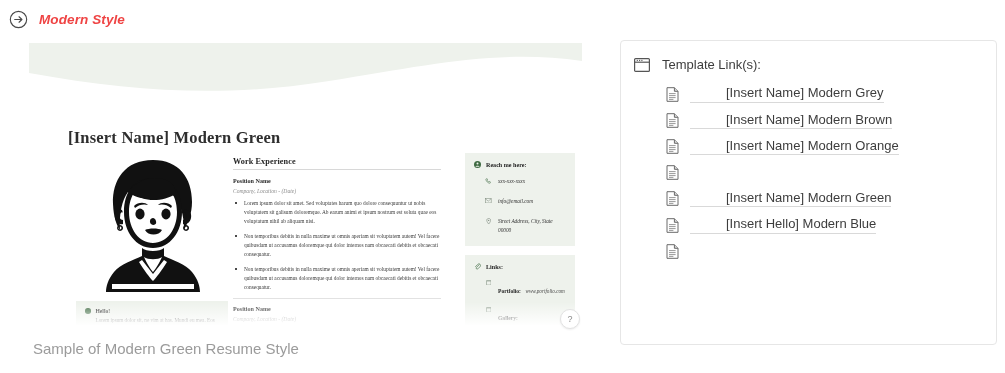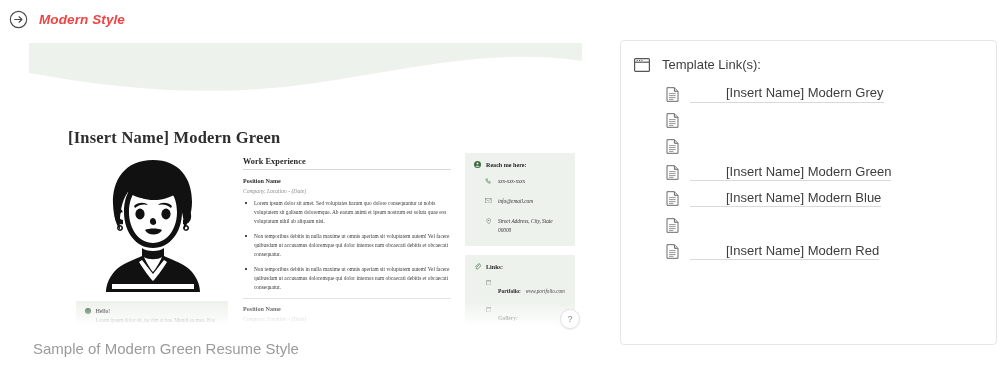--- a/index.html
+++ b/index.html
@@ -97,21 +97,21 @@
   }
   .hello-body {
     font-family: "Liberation Serif", serif;
     font-size: 5.2px; line-height: 1.65; color: #363636;
     padding-left: 10.5px;
   }
 
   
   .work-col {
     position: absolute;
-    left: 214px; top: 114px;
+    left: 204px; top: 114px;
     width: 208px;
   }
   .work-heading {
     font-family: "Liberation Serif", serif;
     font-weight: bold; font-size: 8.2px; color: #1f1f1f;
     padding-bottom: 3px;
     border-bottom: 0.7px solid #d8d8d8;
     letter-spacing: .1px;
   }
   .job { padding-top: 8px; }
@@ -460,22 +460,33 @@
     </div>
 
     <div class="tmpl-row">
       <span class="doc-ico">
         <svg viewBox="0 0 13 15" width="13" height="15">
           <path d="M1 0.7 H8.4 L12 4.3 V14.3 H1 Z" fill="#ffffff" stroke="#6a6a6a" stroke-width="1"></path>
           <path d="M8.4 0.7 V4.3 H12" fill="#d6d6d6" stroke="#6a6a6a" stroke-width="1"></path>
           <path d="M3 6.6 H9.6 M3 8.6 H9.6 M3 10.6 H9.6 M3 12.4 H7.4" stroke="#8c8c8c" stroke-width="0.9"></path>
         </svg>
       </span>
-    </div>
-
+      <span class="tmpl-link">[Insert Name] Modern Brown</span>
+    </div>
+
+    <div class="tmpl-row">
+      <span class="doc-ico">
+        <svg viewBox="0 0 13 15" width="13" height="15">
+          <path d="M1 0.7 H8.4 L12 4.3 V14.3 H1 Z" fill="#ffffff" stroke="#6a6a6a" stroke-width="1"></path>
+          <path d="M8.4 0.7 V4.3 H12" fill="#d6d6d6" stroke="#6a6a6a" stroke-width="1"></path>
+          <path d="M3 6.6 H9.6 M3 8.6 H9.6 M3 10.6 H9.6 M3 12.4 H7.4" stroke="#8c8c8c" stroke-width="0.9"></path>
+        </svg>
+      </span>
+      <span class="tmpl-link">[Insert Name] Modern Orange</span>
+    </div>
 
     <div class="tmpl-row">
       <span class="doc-ico">
         <svg viewBox="0 0 13 15" width="13" height="15">
           <path d="M1 0.7 H8.4 L12 4.3 V14.3 H1 Z" fill="#ffffff" stroke="#6a6a6a" stroke-width="1"></path>
           <path d="M8.4 0.7 V4.3 H12" fill="#d6d6d6" stroke="#6a6a6a" stroke-width="1"></path>
           <path d="M3 6.6 H9.6 M3 8.6 H9.6 M3 10.6 H9.6 M3 12.4 H7.4" stroke="#8c8c8c" stroke-width="0.9"></path>
         </svg>
       </span>
     </div>
@@ -492,39 +503,29 @@
     </div>
 
     <div class="tmpl-row">
       <span class="doc-ico">
         <svg viewBox="0 0 13 15" width="13" height="15">
           <path d="M1 0.7 H8.4 L12 4.3 V14.3 H1 Z" fill="#ffffff" stroke="#6a6a6a" stroke-width="1"></path>
           <path d="M8.4 0.7 V4.3 H12" fill="#d6d6d6" stroke="#6a6a6a" stroke-width="1"></path>
           <path d="M3 6.6 H9.6 M3 8.6 H9.6 M3 10.6 H9.6 M3 12.4 H7.4" stroke="#8c8c8c" stroke-width="0.9"></path>
         </svg>
       </span>
-      <span class="tmpl-link">[Insert Name] Modern Blue</span>
-    </div>
-
-    <div class="tmpl-row">
-      <span class="doc-ico">
-        <svg viewBox="0 0 13 15" width="13" height="15">
-          <path d="M1 0.7 H8.4 L12 4.3 V14.3 H1 Z" fill="#ffffff" stroke="#6a6a6a" stroke-width="1"></path>
-          <path d="M8.4 0.7 V4.3 H12" fill="#d6d6d6" stroke="#6a6a6a" stroke-width="1"></path>
-          <path d="M3 6.6 H9.6 M3 8.6 H9.6 M3 10.6 H9.6 M3 12.4 H7.4" stroke="#8c8c8c" stroke-width="0.9"></path>
-        </svg>
-      </span>
-    </div>
-
-
-    <div class="tmpl-row">
-      <span class="doc-ico">
-        <svg viewBox="0 0 13 15" width="13" height="15">
-          <path d="M1 0.7 H8.4 L12 4.3 V14.3 H1 Z" fill="#ffffff" stroke="#6a6a6a" stroke-width="1"></path>
-          <path d="M8.4 0.7 V4.3 H12" fill="#d6d6d6" stroke="#6a6a6a" stroke-width="1"></path>
-          <path d="M3 6.6 H9.6 M3 8.6 H9.6 M3 10.6 H9.6 M3 12.4 H7.4" stroke="#8c8c8c" stroke-width="0.9"></path>
-        </svg>
-      </span>
-      <span class="tmpl-link">[Insert Name] Modern Red</span>
-    </div>
+      <span class="tmpl-link">[Insert Hello] Modern Blue</span>
+    </div>
+
+    <div class="tmpl-row">
+      <span class="doc-ico">
+        <svg viewBox="0 0 13 15" width="13" height="15">
+          <path d="M1 0.7 H8.4 L12 4.3 V14.3 H1 Z" fill="#ffffff" stroke="#6a6a6a" stroke-width="1"></path>
+          <path d="M8.4 0.7 V4.3 H12" fill="#d6d6d6" stroke="#6a6a6a" stroke-width="1"></path>
+          <path d="M3 6.6 H9.6 M3 8.6 H9.6 M3 10.6 H9.6 M3 12.4 H7.4" stroke="#8c8c8c" stroke-width="0.9"></path>
+        </svg>
+      </span>
+    </div>
+
+
 
   </div>
 </div>
 
 </body></html>

